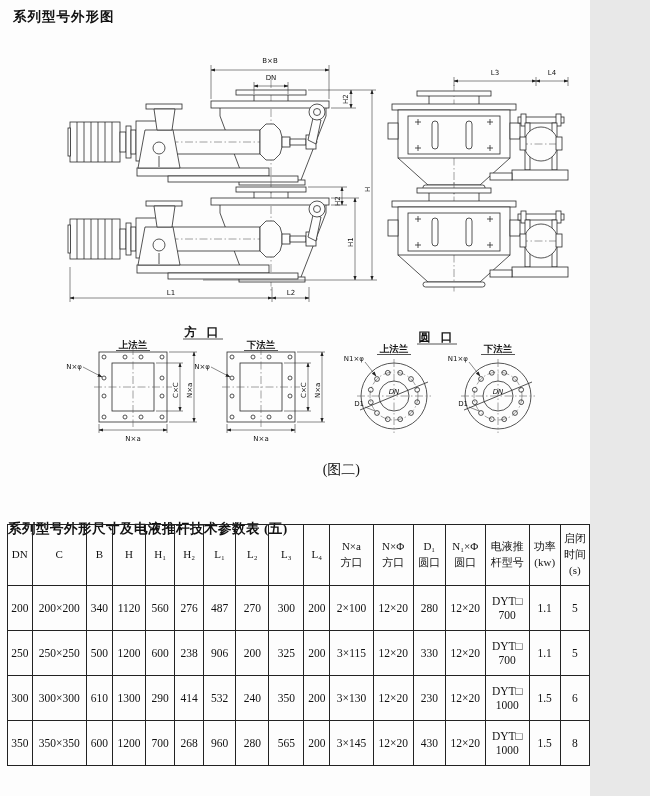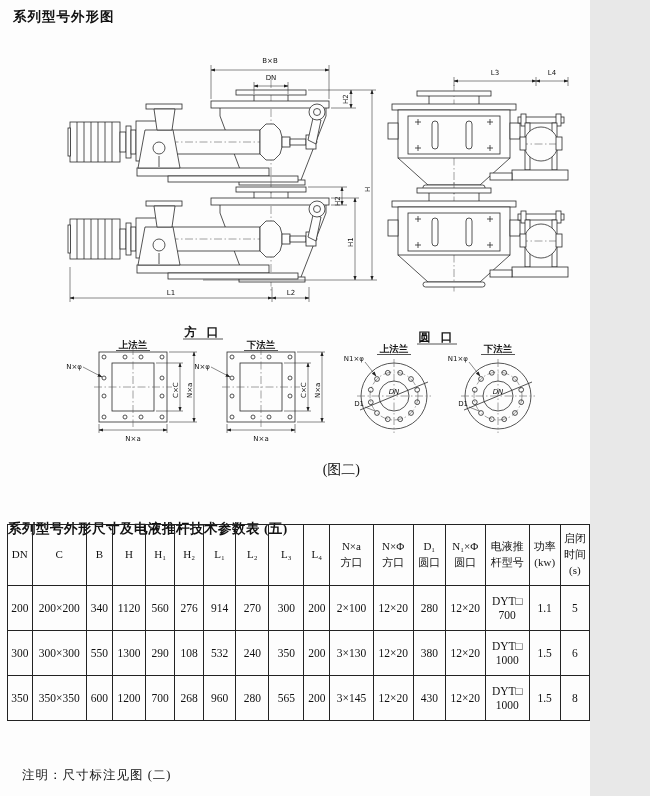--- a/index.html
+++ b/index.html
@@ -279,47 +279,67 @@
         </tr>
       </thead>
       <tbody>
         <tr>
           <td>200</td>
           <td>200×200</td>
           <td>340</td>
           <td>1120</td>
           <td>560</td>
           <td>276</td>
-          <td>914</td>
+          <td>487</td>
           <td>270</td>
           <td>300</td>
           <td>200</td>
           <td>2×100</td>
           <td>12×20</td>
           <td>280</td>
           <td>12×20</td>
           <td>DYT□
 700</td>
           <td>1.1</td>
           <td>5</td>
         </tr>
         <tr>
+          <td>250</td>
+          <td>250×250</td>
+          <td>500</td>
+          <td>1200</td>
+          <td>600</td>
+          <td>238</td>
+          <td>906</td>
+          <td>200</td>
+          <td>325</td>
+          <td>200</td>
+          <td>3×115</td>
+          <td>12×20</td>
+          <td>330</td>
+          <td>12×20</td>
+          <td>DYT□
+700</td>
+          <td>1.1</td>
+          <td>5</td>
+        </tr>
+        <tr>
           <td>300</td>
           <td>300×300</td>
-          <td>550</td>
+          <td>610</td>
           <td>1300</td>
           <td>290</td>
-          <td>108</td>
+          <td>414</td>
           <td>532</td>
           <td>240</td>
           <td>350</td>
           <td>200</td>
           <td>3×130</td>
           <td>12×20</td>
-          <td>380</td>
+          <td>230</td>
           <td>12×20</td>
           <td>DYT□
 1000</td>
           <td>1.5</td>
           <td>6</td>
         </tr>
         <tr>
           <td>350</td>
           <td>350×350</td>
           <td>600</td>
@@ -335,15 +355,14 @@
           <td>430</td>
           <td>12×20</td>
           <td>DYT□
 1000</td>
           <td>1.5</td>
           <td>8</td>
         </tr>
       </tbody>
     </table>
 
-  <div class="footnote">注明：尺寸标注见图 (二)</div>
 
 </div>
 
 </body></html>

